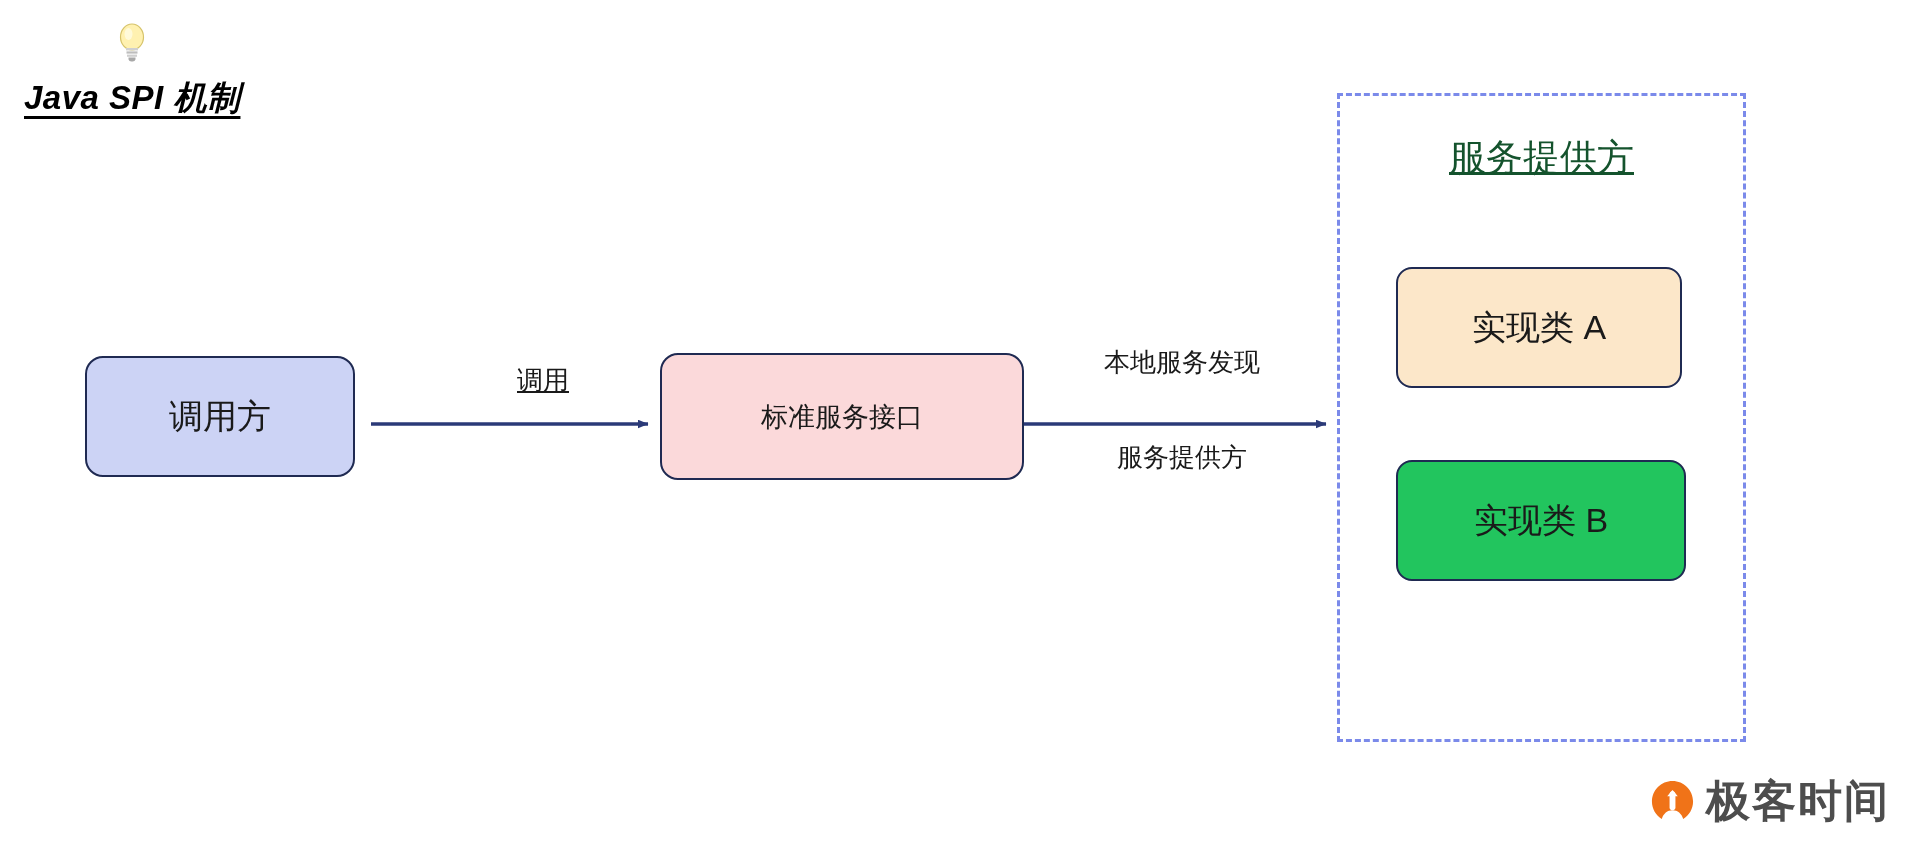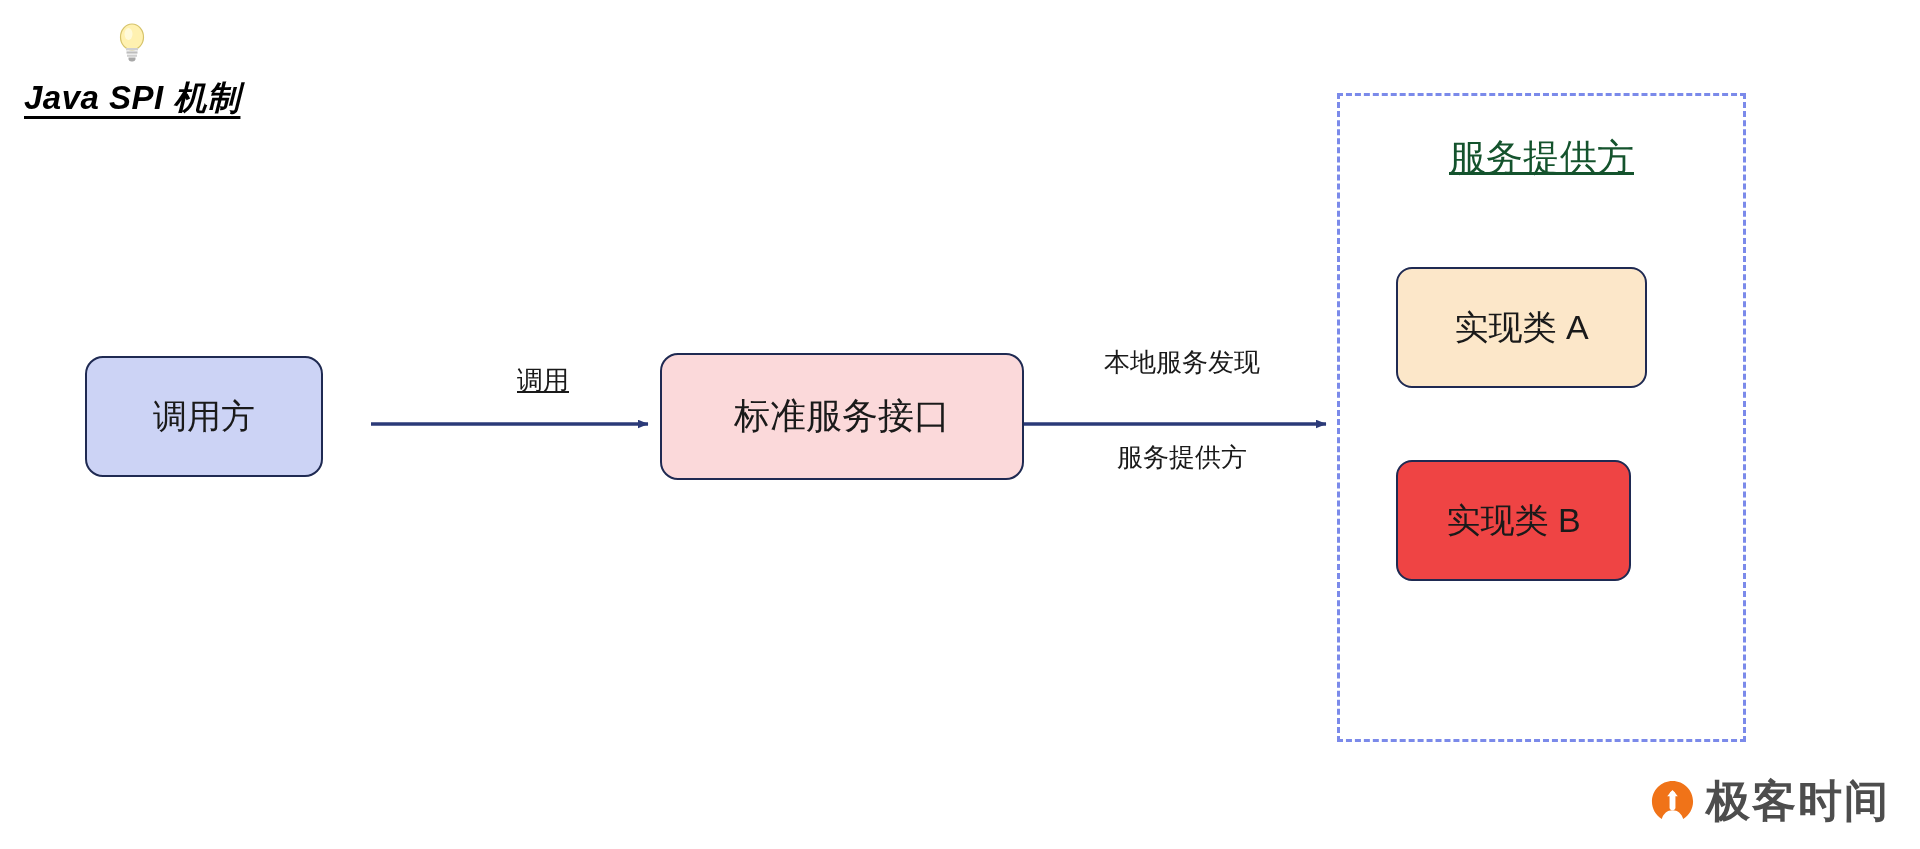--- a/index.html
+++ b/index.html
@@ -60,41 +60,41 @@
     align-items: center;
     justify-content: center;
     border: 2px solid #1f2a52;
     border-radius: 14px;
     font-size: 34px;
     color: #1a1a1a;
     white-space: nowrap;
   }
   #node-caller {
     left: 85px; top: 356px;
-    width: 238px; height: 121px;
+    width: 270px; height: 121px;
     background: #ccd3f5;
     border-radius: 18px;
   }
   #node-interface {
     left: 660px; top: 353px;
     width: 364px; height: 127px;
     background: #fbd9da;
     border-radius: 18px;
-    font-size: 36px;
+    font-size: 27px;
   }
   #node-impl-a {
     left: 1396px; top: 267px;
-    width: 251px; height: 121px;
+    width: 286px; height: 121px;
     background: #fce7c9;
     border-radius: 16px;
   }
   #node-impl-b {
     left: 1396px; top: 460px;
-    width: 235px; height: 121px;
-    background: #ef4444;
+    width: 290px; height: 121px;
+    background: #22c55e;
     border-radius: 16px;
   }
 
   
   #provider-container {
     position: absolute;
     left: 1337px; top: 93px;
     width: 409px; height: 649px;
     border: 3px dashed #7b8aea;
     background: transparent;

